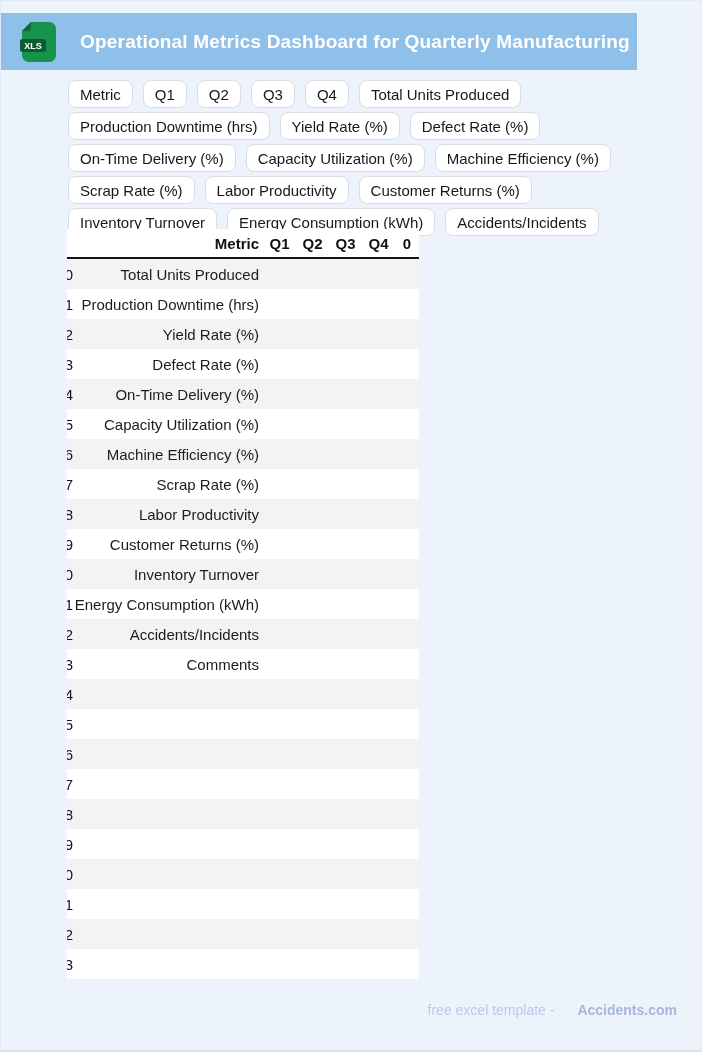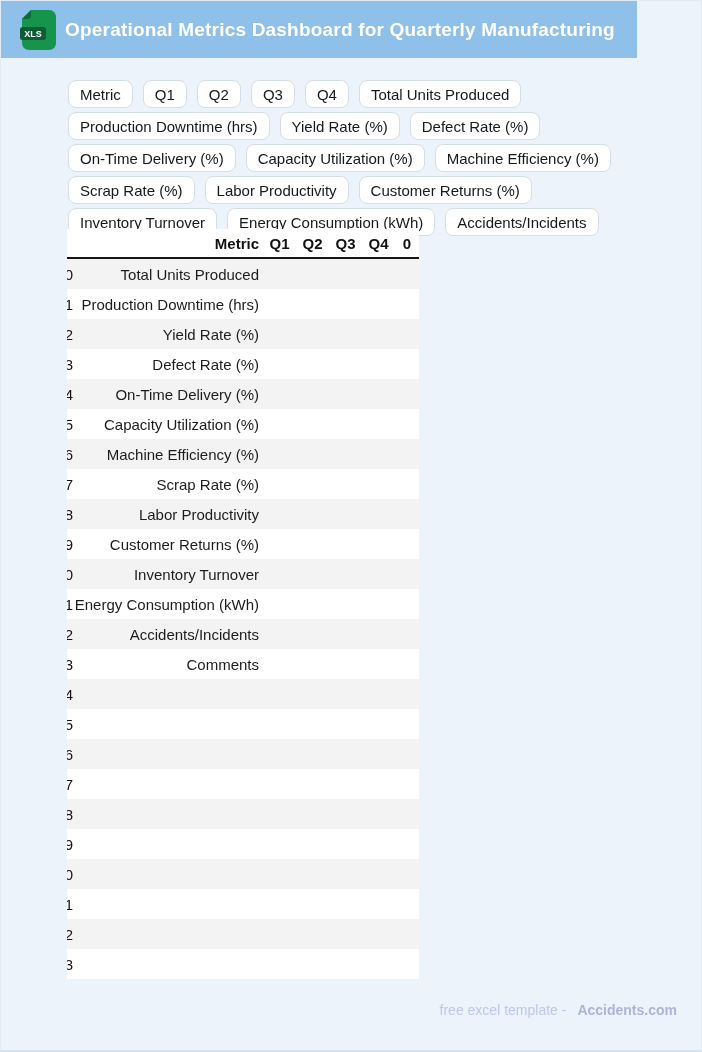--- a/index.html
+++ b/index.html
@@ -5,27 +5,27 @@
   html,body { margin:0; padding:0; }
   body { font-family:"Liberation Sans", sans-serif; }
   #page {
     position:relative; width:702px; height:1052px;
     background:#edf3fb; overflow:hidden; box-sizing:border-box;
     border:1px solid #e2eaf5; border-bottom:2px solid #d9e3ef;
   }
 
   
   .header-bar {
-    position:absolute; left:0; top:0; width:636px; height:57px;
+    position:absolute; left:0; top:12px; width:636px; height:57px;
     background:#8fc0e9; display:flex; align-items:center;
   }
   .file-icon { margin-left:21px; width:34px; height:40px; flex:0 0 auto; }
   .file-icon svg { overflow:visible; display:block; }
   .page-title {
-    margin-left:9px; color:#ffffff; font-size:19px; font-weight:bold;
+    margin-left:24px; color:#ffffff; font-size:19px; font-weight:bold;
     white-space:nowrap; letter-spacing:.2px;
   }
 
   
   .chips {
     position:absolute; left:67px; top:79px; width:618px;
     display:flex; flex-wrap:wrap; column-gap:10px; row-gap:4px;
   }
   .chip {
     background:#ffffff; border:1px solid #d7dde7; border-radius:8px;
@@ -52,21 +52,21 @@
   .sheet-row.alt { background:#f3f3f3; }
   .row-num {
     position:absolute; left:-14px; width:20px; text-align:right;
     font-size:15px; color:#141414;
   }
   .row-metric { width:196px; text-align:right; padding-right:4px; box-sizing:border-box; white-space:nowrap; }
 
   
   .footer {
     position:absolute; right:24px; top:1001px;
-    display:flex; align-items:center; gap:11px; font-size:14px; white-space:nowrap;
+    display:flex; align-items:center; gap:23px; font-size:14px; white-space:nowrap;
   }
   .footer-prefix { color:#bcc7ee; }
   .footer-brand  { color:#a9b5dc; font-weight:bold; text-decoration:none; cursor:pointer; }
 </style>
 </head>
 <body>
 
 <div id="page">
 
   <div class="header-bar">

